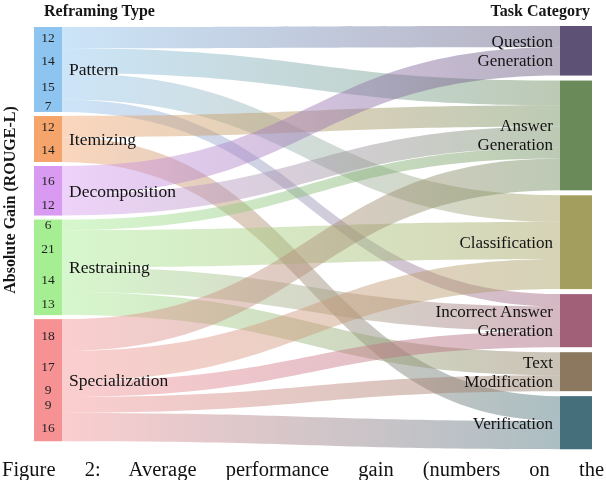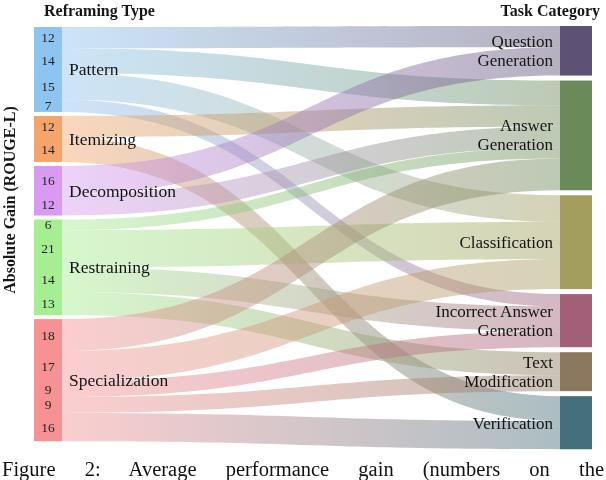--- a/index.html
+++ b/index.html
@@ -12,21 +12,21 @@
     color: #161616;
   }
   .hdr {
     position: absolute;
     top: 2px;
     font-size: 16px;
     font-weight: bold;
     white-space: nowrap;
   }
   .hdr-left  { left: 44px; }
-  .hdr-right { right: 6px; }
+  .hdr-right { right: 16px; }
   .yaxis {
     position: absolute;
     left: -139px; top: 190px;
     width: 300px; height: 20px;
     text-align: center;
     transform: rotate(-90deg);
     font-size: 16px;
     font-weight: bold;
     white-space: nowrap;
   }

